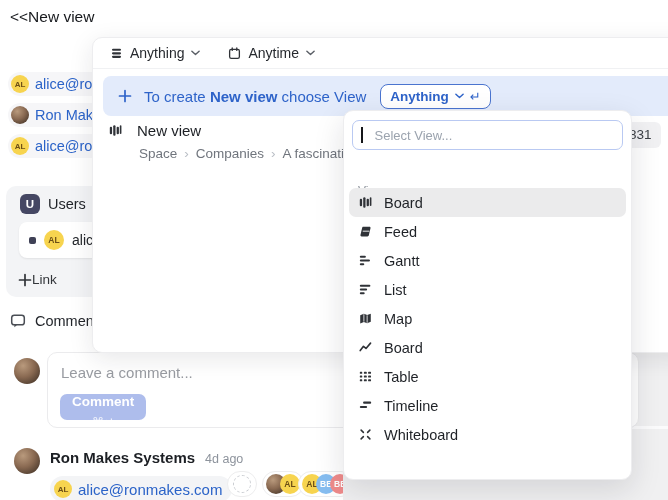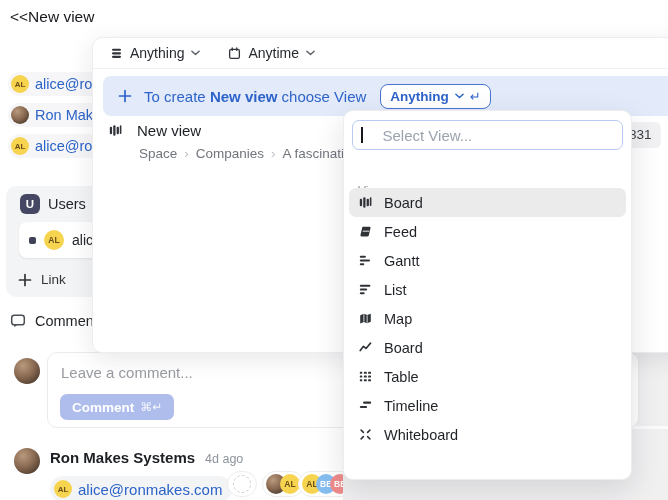--- a/index.html
+++ b/index.html
@@ -29,32 +29,32 @@
                  background:#f3f4f6; border-radius:10px; }
   .users-header { position:absolute; left:14px; top:8px; display:flex; align-items:center; gap:8px; }
   .u-badge { width:20px; height:20px; border-radius:6px; background:#454763; color:#fff;
              font-size:11.5px; font-weight:bold; display:flex; align-items:center; justify-content:center; }
   .users-title { font-size:14.5px; color:#1f2227; font-weight:500; }
   .users-card { position:absolute; left:13px; top:36px; width:120px; height:36px; background:#fff;
                 border-radius:8px; box-shadow:0 1px 2px rgba(0,0,0,.08); display:flex; align-items:center;
                 gap:8px; padding-left:10px; overflow:hidden; }
   .drag-dot { width:7px; height:7px; border-radius:2px; background:#3f4156; flex:0 0 auto; }
   .users-card-label { font-size:14px; color:#23262b; white-space:nowrap; }
-  .link-action { position:absolute; left:12px; top:86px; display:flex; align-items:center; gap:9px;
+  .link-action { position:absolute; left:12px; top:86px; display:flex; align-items:center; 
                  font-size:13.5px; color:#33363b; }
 
   .comments-header { position:absolute; left:10px; top:313px; display:flex; align-items:center; gap:9px;
                      font-size:14.5px; color:#23262b; }
   .composer-avatar { position:absolute; left:14px; top:358px; }
   .composer-box { position:absolute; left:47px; top:352px; width:592px; height:76px;
                   background:#fff; border:1px solid #ebebed; border-radius:10px; z-index:2; }
   .composer-placeholder { position:absolute; left:13px; top:11px; font-size:15px; color:#989ba1; }
   .comment-btn { position:absolute; left:12px; top:41px; height:26px; display:inline-flex; align-items:center;
                  gap:6px; padding:0 12px; background:#aebdec; border:none; border-radius:7px;
-                 color:#fff; font-weight:bold; font-size:13.5px; font-family:inherit; }
+                 color:#fff; font-weight:bold; font-size:13.5px; font-family:inherit;flex-direction:column; }
   .comment-btn .shortcut { font-size:12px; font-weight:normal; color:rgba(255,255,255,.85); }
 
   .comment-avatar { position:absolute; left:14px; top:448px; }
   .comment-head { position:absolute; left:50px; top:449px; display:flex; align-items:baseline; gap:10px; }
   .comment-author { font-size:15px; font-weight:bold; color:#1c1f24; }
   .comment-time { font-size:12.5px; color:#8d939c; }
   .mention-pill { position:absolute; left:50px; top:476px; height:26px; display:inline-flex; align-items:center;
                   gap:6px; padding:0 10px 0 4px; background:#f3f4f6; border-radius:13px;
                   font-size:15px; color:#2b63c8; }
   .mini-chip { position:absolute; top:471px; height:26px; background:#fff; border:1px solid #ededee;
@@ -93,21 +93,21 @@
   .breadcrumb .sep { color:#b9bec5; margin:0 7px; }
   .count-badge { position:absolute; left:527px; top:84px; height:26px; line-height:26px; padding:0 9px;
                  background:#f1f1f3; border-radius:6px; font-size:13.5px; color:#3c4046; }
 
   
   .dropdown { position:absolute; left:343px; top:110px; width:289px; height:370px; background:#fff;
               border:1px solid #ededef; border-radius:10px; box-shadow:0 10px 30px rgba(25,25,35,.13); z-index:30; }
   .select-input { position:absolute; left:8px; top:9px; right:8px; height:30px; border:1.5px solid #b9c9f2;
                   border-radius:7px; display:flex; align-items:center; padding-left:8px; background:#fff; }
   .caret { width:1.5px; height:16px; background:#15171a; }
-  .select-placeholder { margin-left:20px; font-size:15px; color:#9ba3ae; }
+  .select-placeholder { margin-left:12px; font-size:13px; color:#9ba3ae; }
   .group-label { position:absolute; left:14px; top:73px; font-size:12px; color:#8f959d; }
   .view-list { position:absolute; left:5px; right:5px; top:77px; }
   .view-item { height:29px; display:flex; align-items:center; gap:11px; padding-left:9px;
                border-radius:7px; font-size:14.5px; color:#1f2227; }
   .view-item.selected { background:#ebebec; }
   .view-item .ic { width:15px; color:#2f3237; }
 </style>
 </head>
 <body>
 

